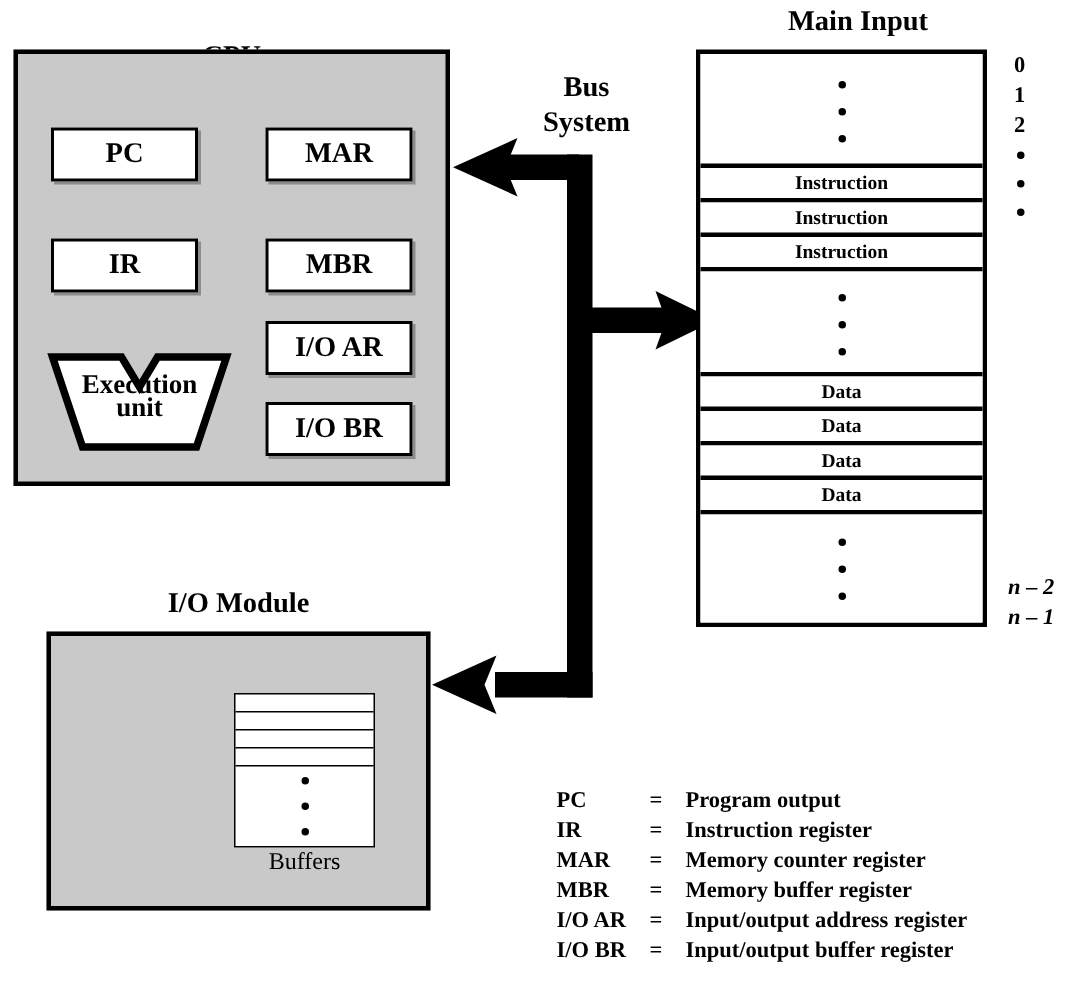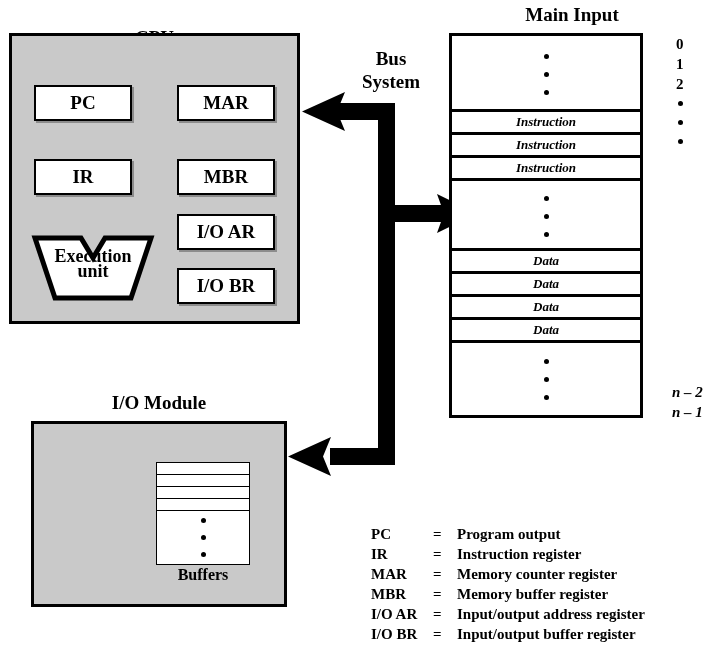--- a/index.html
+++ b/index.html
@@ -64,26 +64,25 @@
     text-align: center;
     font-weight: bold;
     font-size: 18px;
     line-height: 15px;
     color: #000;
     pointer-events: none;
   }
   
   #memory-box {
     position: absolute;
-    left: 449px; top: 33px;
+    left: 464px; top: 33px;
     width: 194px; height: 385px;
     background: #ffffff;
     border: 3px solid #000;
     box-sizing: border-box;
-    font-style: italic;
   }
   .mem-cell {
     position: absolute;
     left: 0;
     width: 188px;
     box-sizing: border-box;
     border-bottom: 3px solid #000;
     background: #fff;
     font-weight: bold;
     font-size: 13px;
@@ -146,21 +145,21 @@
     left: 0; width: 92px;
     height: 12px;
     border-bottom: 1px solid #000;
     box-sizing: border-box;
   }
   #buffers-label {
     position: absolute;
     left: 156px; top: 566px;
     width: 94px;
     text-align: center;
-    font-weight: bold;
+    font-weight: normal;
     font-size: 16px;
     color: #000;
   }
   
   #bus-label {
     position: absolute;
     left: 336px; top: 47px;
     width: 110px;
     text-align: center;
     font-weight: bold;

